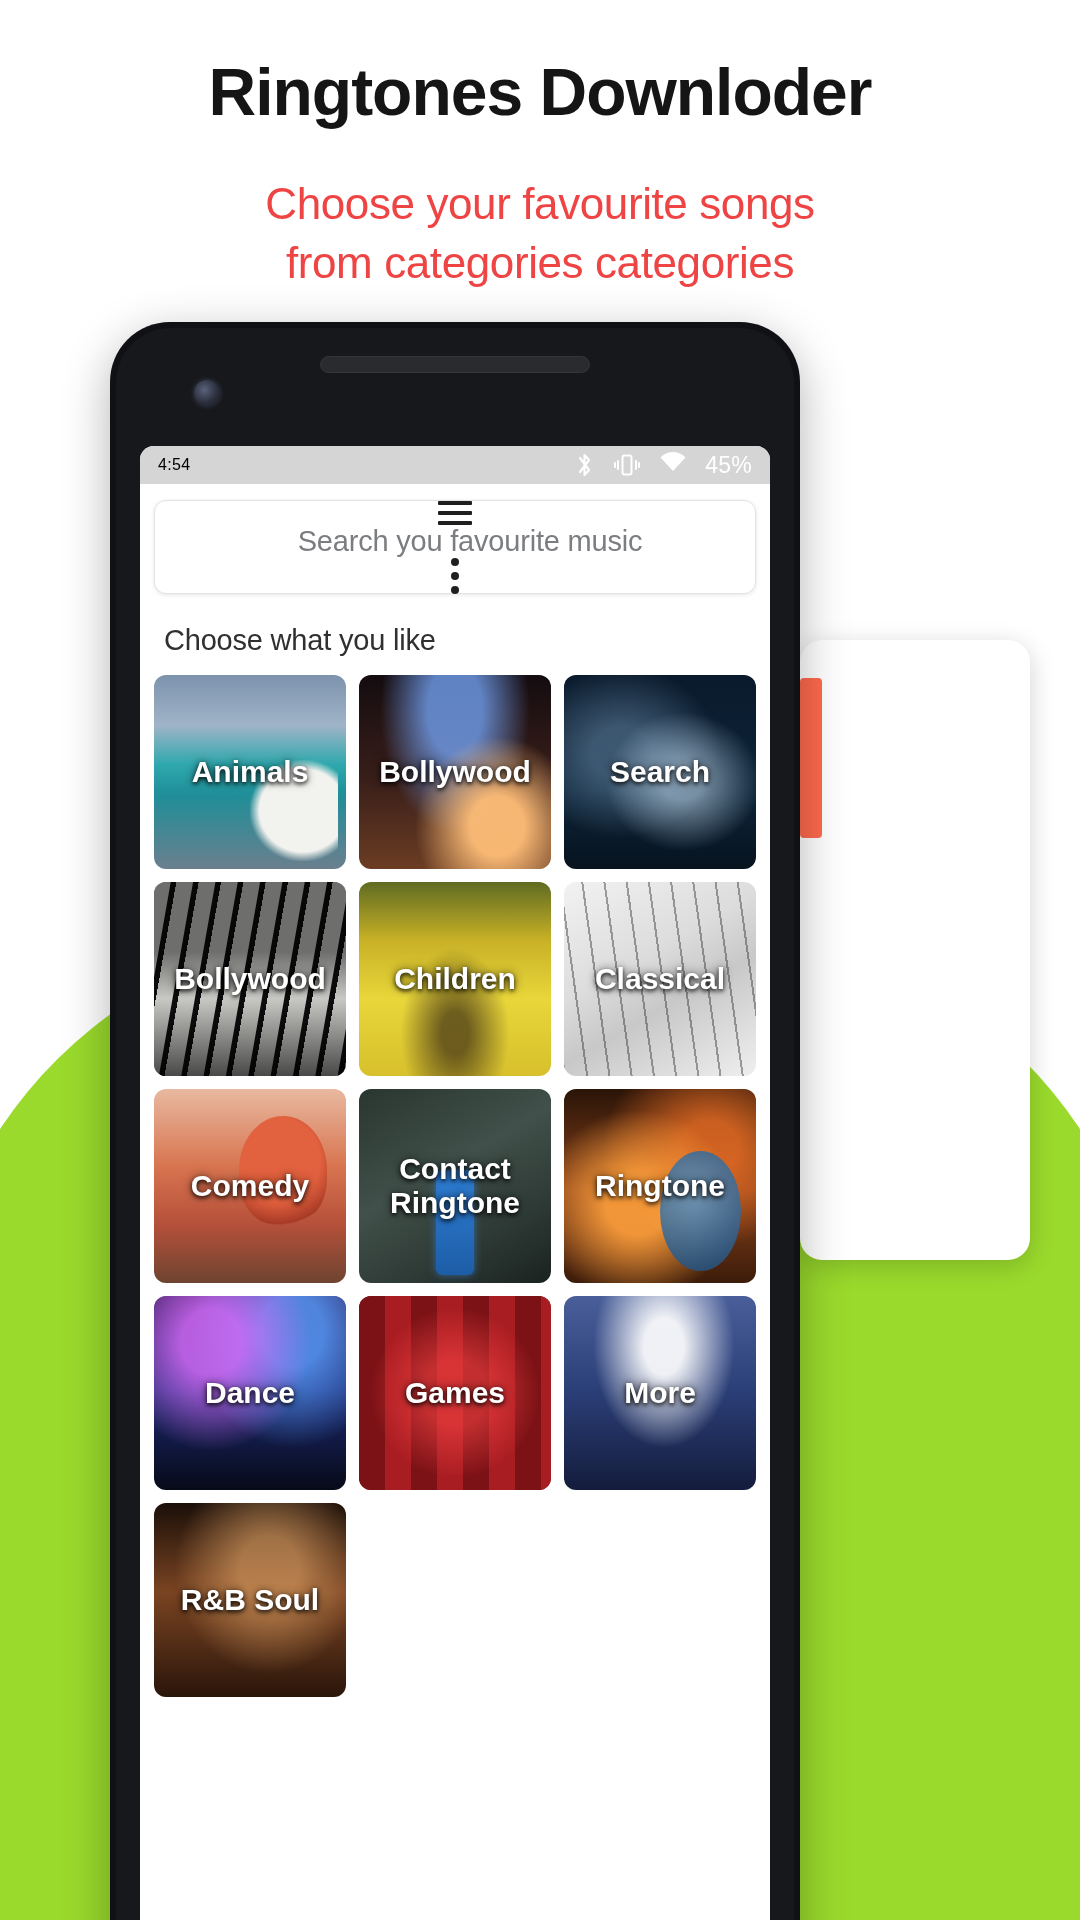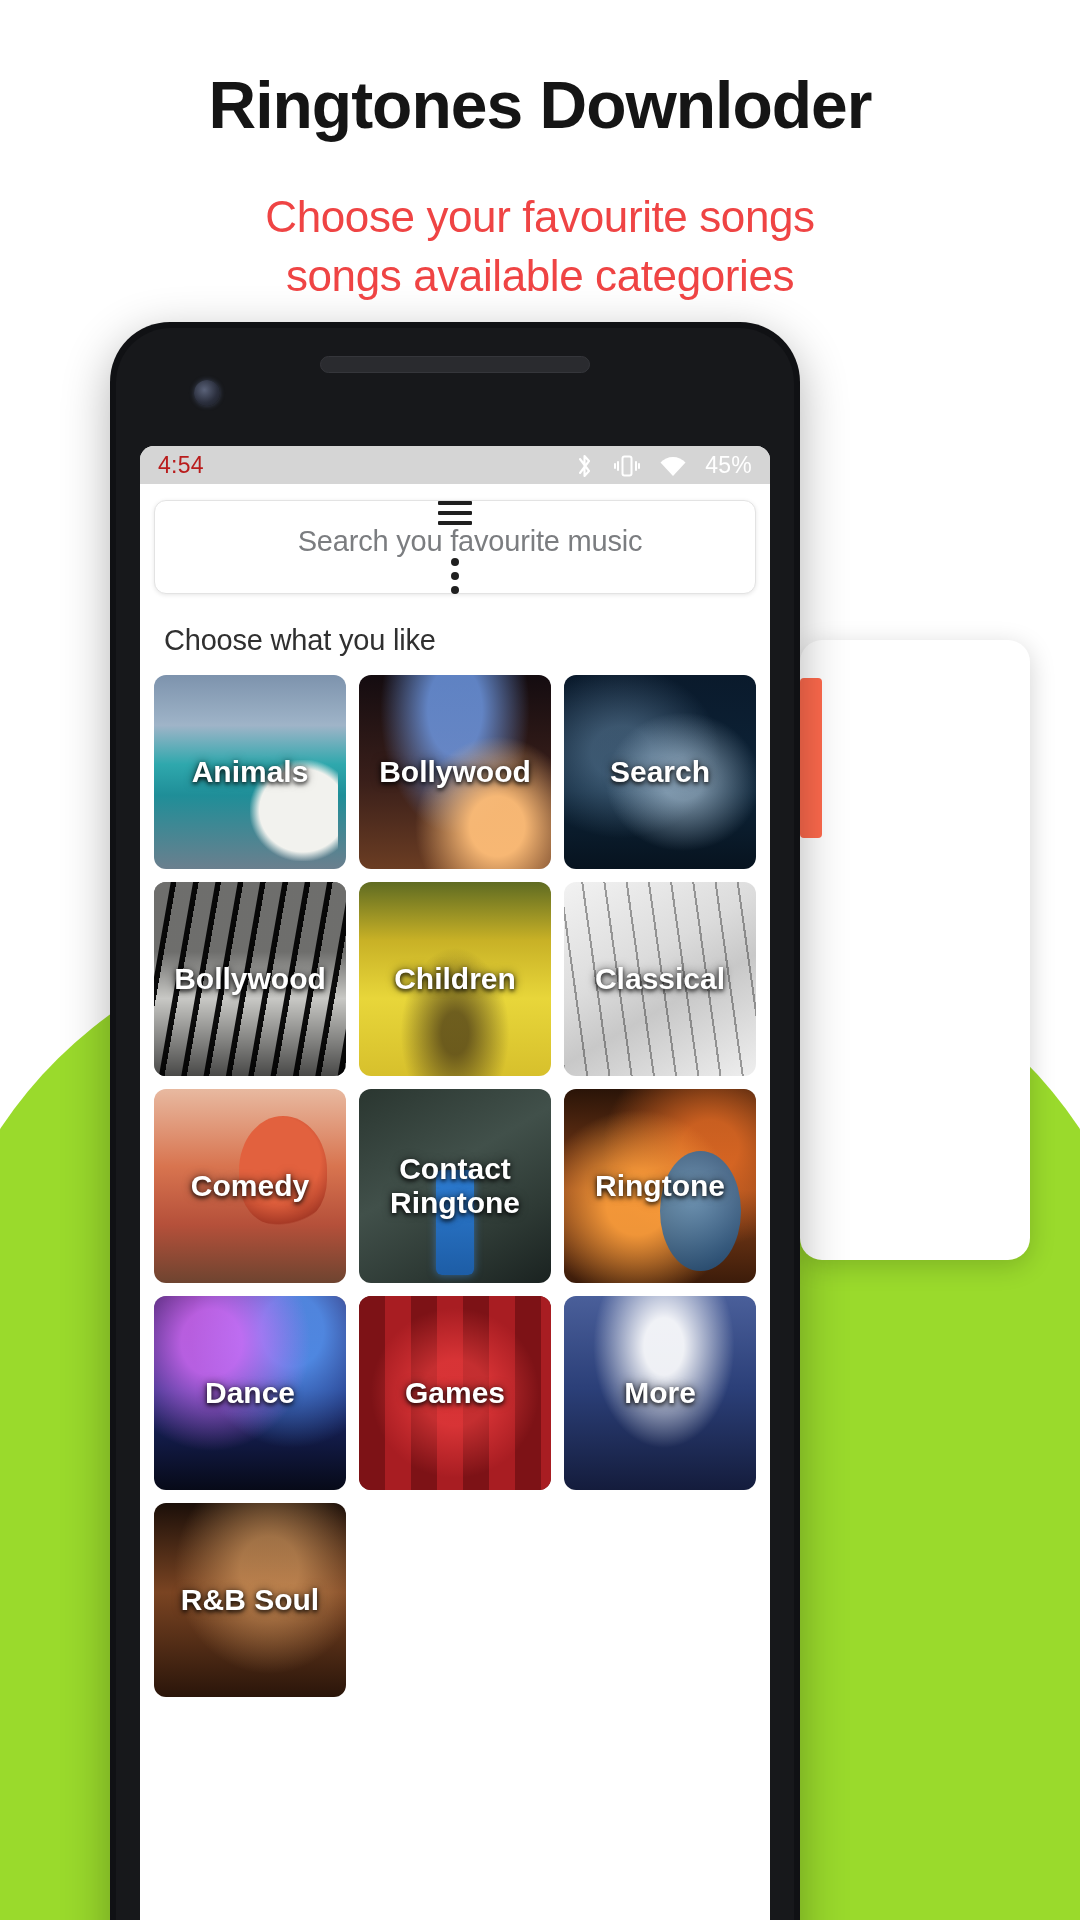--- a/index.html
+++ b/index.html
@@ -5,21 +5,21 @@
   * { margin:0; padding:0; box-sizing:border-box; }
   html,body {
     width:1080px; height:1920px;
     background:#ffffff;
     font-family:"Liberation Sans", sans-serif;
     overflow:hidden;
   }
   #page { position:relative; width:1080px; height:1920px; background:#fff; overflow:hidden; }
 
   
-  .promo { position:absolute; top:13px; left:0; width:1080px; text-align:center; z-index:40; }
+  .promo { position:absolute; top:0; left:0; width:1080px; text-align:center; z-index:40; }
   .promo-title {
     font-size:66px; font-weight:bold; letter-spacing:-1px;
     color:#151515; margin-top:58px; line-height:1.05;
   }
   .promo-sub {
     font-size:44px; font-weight:400; color:#ef4444;
     margin-top:48px; line-height:1.34; letter-spacing:-0.4px;
   }
 
   
@@ -78,22 +78,22 @@
     border-radius:14px 14px 0 0;
     overflow:hidden;
   }
 
   
   .statusbar {
     height:38px; background:#d5d5d5;
     display:flex; align-items:center; justify-content:space-between;
     padding:0 18px;
   }
-  .clock { color:#b91c1c; font-size:23px; letter-spacing:.3px; }
-  .sb-right { display:flex; align-items:flex-end; gap:18px; }
+  .clock { color:#000000; font-size:16px; letter-spacing:.3px; }
+  .sb-right { display:flex; align-items:flex-start; gap:18px; }
   .sb-icon { display:flex; align-items:center; }
   .batt { color:#ffffff; font-size:23px; letter-spacing:.2px; }
 
   
   .searchwrap { padding:16px 14px 0 14px; background:#fff; }
   .searchbar {
     height:94px; background:#ffffff;
     border:1px solid #e3e3e3; border-radius:12px;
     box-shadow:0 1px 4px rgba(0,0,0,.10);
     display:flex; align-items:center; padding:0 22px;flex-direction:column;
@@ -221,21 +221,21 @@
 </style>
 </head>
 <body>
 
 <div id="page">
 
   <div class="promo">
     <div class="promo-title">Ringtones Downloder</div>
     <div class="promo-sub">
       <div>Choose your favourite songs</div>
-      <div>songs available categories</div>
+      <div>from categories categories</div>
     </div>
   </div>
 
   <div class="blob"></div>
 
   <div class="back-card">
     <div class="strip"></div>
   </div>
 
   <div class="phone">

